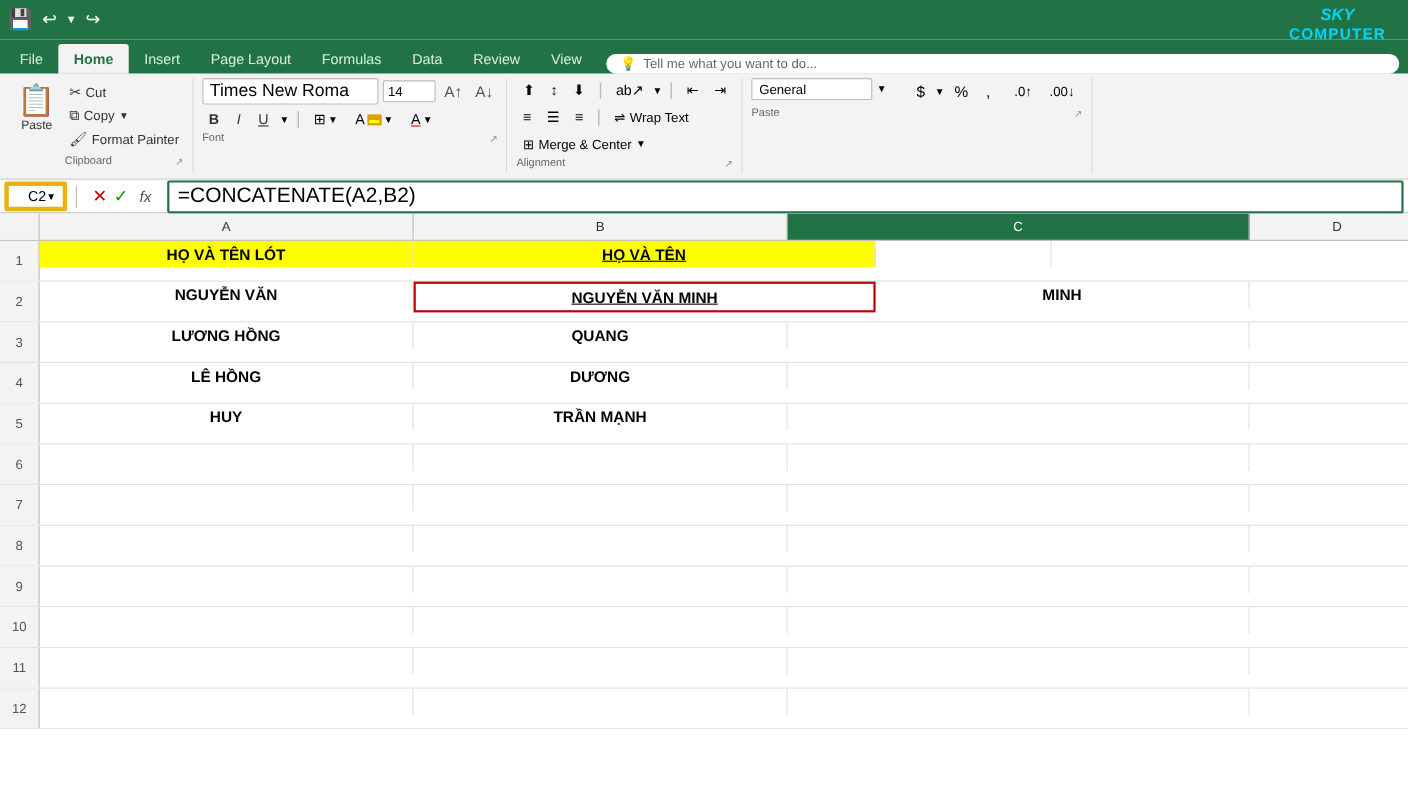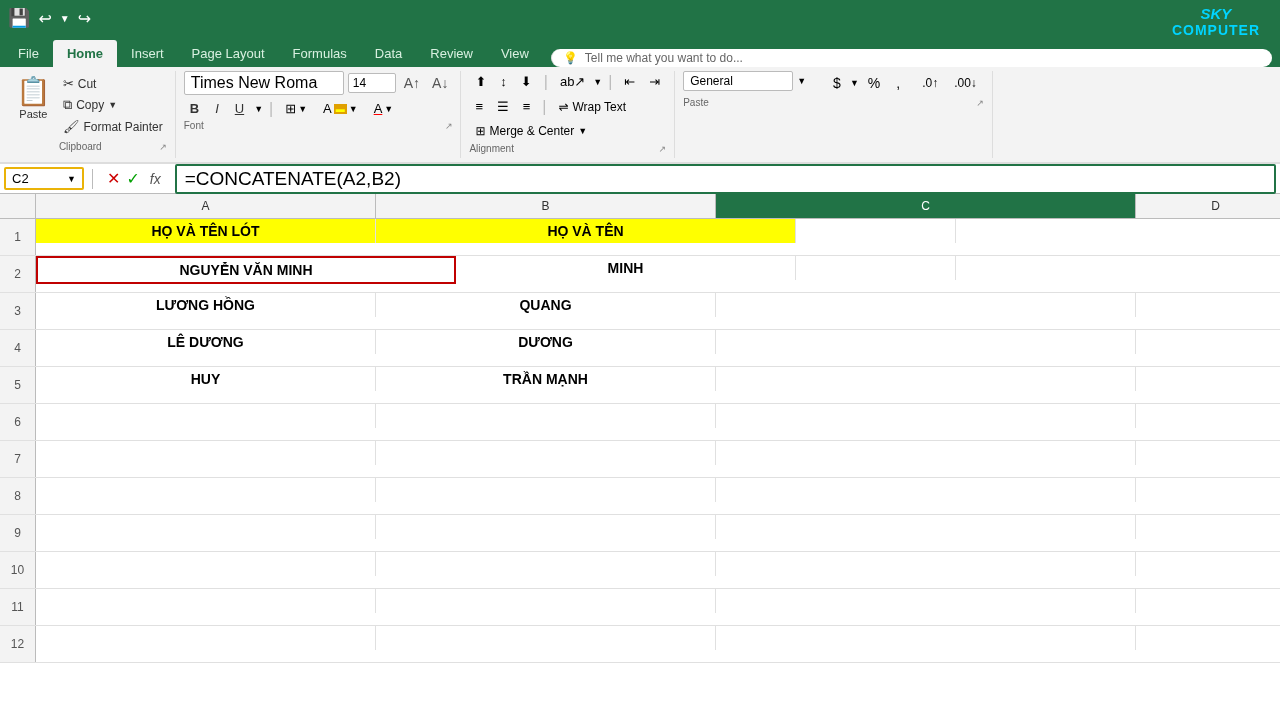--- a/index.html
+++ b/index.html
@@ -185,29 +185,29 @@
     .formula-bar {
       display: flex;
       align-items: center;
       height: 30px;
       border-bottom: 1px solid #bbb;
       background: #fff;
       padding: 0 4px;
       gap: 4px;
     }
     .name-box {
-      border: 2px solid #eab308;
+      border: 4px solid #eab308;
       border-radius: 2px;
       padding: 2px 6px;
       font-size: 13px;
-      width: 80px;
+      width: 57px;
       text-align: center;
       display: flex;
       align-items: center;
-      justify-content: space-between;
+      justify-content: flex-end;
     }
     .formula-icons { display: flex; align-items: center; gap: 6px; color: #555; font-size: 14px; padding: 0 6px; }
     .fx-label { font-style: italic; font-size: 14px; color: #555; padding: 0 4px; }
     .formula-input {
       flex: 1;
       border: 2px solid #217346;
       border-radius: 2px;
       padding: 2px 8px;
       font-size: 19px;
       background: #fff;
@@ -272,21 +272,21 @@
     }
     .cell.data-cell {
       font-weight: bold;
       font-size: 14px;
       justify-content: center;
     }
     .cell.selected-cell {
       border: 2px solid #c00000;
       background: #fff;
     }
-    .cell.col-c { width: 420px; min-width: 420px; }
+    .cell.col-c { width: 420px; min-width: 420px; text-decoration: underline; }
     .cell.col-a { width: 340px; min-width: 340px; }
     .cell.col-b { width: 340px; min-width: 340px; }
     .cell.col-d { width: 160px; min-width: 160px; }
 
     
     .sky-logo {
       position: absolute;
       top: 6px;
       right: 20px;
       font-size: 18px;
@@ -487,36 +487,37 @@
 
     <div class="sheet-row">
       <div class="row-num">1</div>
       <div class="cell header-cell col-a">HỌ VÀ TÊN LÓT</div>
       <div class="cell header-cell col-c">HỌ VÀ TÊN</div>
       <div class="cell col-d"></div>
     </div>
 
     <div class="sheet-row">
       <div class="row-num">2</div>
+      <div class="cell data-cell col-a">NGUYỄN VĂN</div>
       <div class="cell data-cell col-c selected-cell">NGUYỄN VĂN MINH</div>
       <div class="cell data-cell col-b">MINH</div>
       <div class="cell col-d"></div>
     </div>
 
     <div class="sheet-row">
       <div class="row-num">3</div>
       <div class="cell data-cell col-a">LƯƠNG HỒNG</div>
       <div class="cell data-cell col-b">QUANG</div>
       <div class="cell col-c"></div>
       <div class="cell col-d"></div>
     </div>
 
     <div class="sheet-row">
       <div class="row-num">4</div>
-      <div class="cell data-cell col-a">LÊ DƯƠNG</div>
+      <div class="cell data-cell col-a">LÊ HỒNG</div>
       <div class="cell data-cell col-b">DƯƠNG</div>
       <div class="cell col-c"></div>
       <div class="cell col-d"></div>
     </div>
 
     <div class="sheet-row">
       <div class="row-num">5</div>
       <div class="cell data-cell col-b">HUY</div>
       <div class="cell data-cell col-a">TRẦN MẠNH</div>
       <div class="cell col-c"></div>

